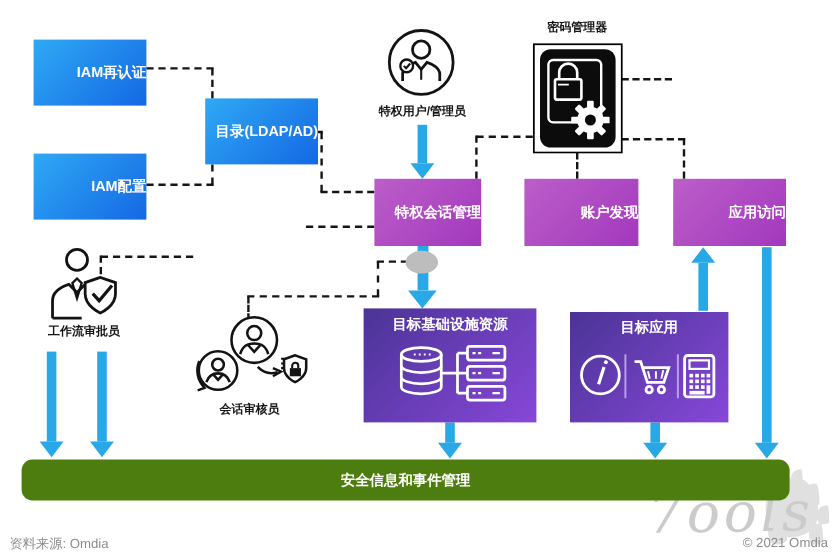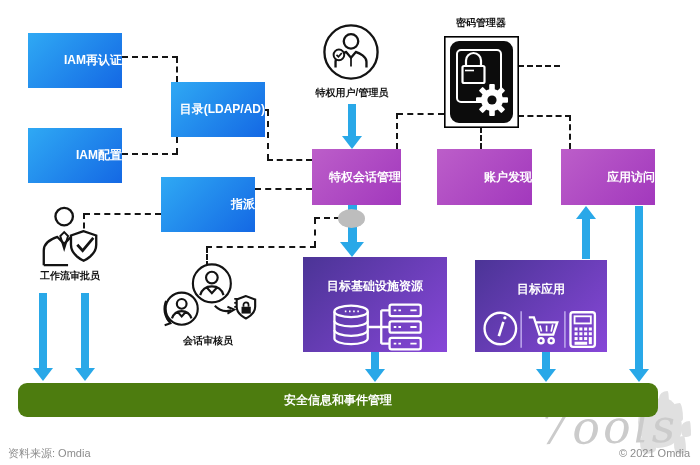--- a/index.html
+++ b/index.html
@@ -3,21 +3,21 @@
 <meta charset="utf-8">
 <style>
   html,body{margin:0;padding:0;background:#fff;}
   .stage{position:relative;width:700px;height:465px;background:#fff;overflow:hidden;
          font-family:"Liberation Sans","DejaVu Sans",sans-serif;}
   .box{position:absolute;display:flex;align-items:center;justify-content:flex-end;
        color:#fff;font-weight:bold;font-size:12px;text-align:center;line-height:1.25;}
   .blue{background:linear-gradient(135deg,#2fa9f4 0%,#1468e4 100%);}
   .purple{background:linear-gradient(135deg,#bc5ec9 0%,#a238bd 100%);}
   .bigpurple{background:linear-gradient(135deg,#4b3496 0%,#8747d8 100%);
-             flex-direction:column;justify-content:flex-start;padding-top:22px;box-sizing:border-box;}
+             flex-direction:column;justify-content:flex-start;padding-top:6px;box-sizing:border-box;}
   .bigpurple .title{font-size:12px;font-weight:bold;}
   .caption{position:absolute;color:#141414;font-weight:bold;font-size:10px;text-align:center;}
   .dash-h{position:absolute;border-top:2px dashed #151515;height:0;}
   .dash-v{position:absolute;border-left:2px dashed #151515;width:0;}
   .arr{position:absolute;width:20px;display:flex;flex-direction:column;align-items:center;}
   .arr .shaft{display:block;width:8px;flex:1;background:#29a8e8;}
   .arr .head-down{display:block;width:0;height:0;border-left:10px solid transparent;
        border-right:10px solid transparent;border-top:13px solid #29a8e8;}
   .arr .head-up{display:block;width:0;height:0;border-left:10px solid transparent;
        border-right:10px solid transparent;border-bottom:13px solid #29a8e8;}
@@ -103,23 +103,20 @@
 
   <div class="box blue" style="left:28px;top:33px;width:94px;height:55px;">
       <span>IAM再认证</span>
     </div>
   <div class="box blue" style="left:28px;top:128px;width:94px;height:55px;">
       <span>IAM配置</span>
     </div>
   <div class="box blue" style="left:161px;top:82px;width:94px;height:55px;margin-left:10px;">
       <span>目录(LDAP/AD)</span>
     </div>
-  <div class="box blue" style="left:161px;top:177px;width:94px;height:55px;">
-      <span>指派</span>
-    </div>
 
   <div class="box purple" style="left:312px;top:149px;width:89px;height:56px;">
       <span>特权会话管理</span>
     </div>
   <div class="box purple" style="left:437px;top:149px;width:95px;height:56px;">
       <span>账户发现</span>
     </div>
   <div class="box purple" style="left:561px;top:149px;width:94px;height:56px;">
       <span>应用访问</span>
     </div>
@@ -164,21 +161,21 @@
 
   <div style="position:absolute;left:36px;top:204px;">
     <svg width="68" height="64" viewBox="0 0 70 64">
       <circle cx="29" cy="12" r="9" fill="none" stroke="#131313" stroke-width="2.4"></circle>
       <path d="M8 62 V47 c0-8 8-12 14-14 l7 7 7-7 c3 1 6 2.5 8 4.5 M8 62 h25" fill="none" stroke="#131313" stroke-width="2.4"></path>
       <path d="M29 28 l-4 4 4 13 4-13 z" fill="none" stroke="#131313" stroke-width="2"></path>
       <path d="M49 27 l-13 4.5 v9.5 c0 11 13 16.5 13 16.5 s13-5.5 13-16.5 v-9.5 z" fill="#fff" stroke="#131313" stroke-width="2.4"></path>
       <path d="M42.5 41 l5.5 6 11-13" fill="none" stroke="#131313" stroke-width="2.8"></path>
     </svg>
   </div>
-  <div class="caption" style="left:29px;top:269px;width:82px;">工作流审批员</div>
+  <div class="caption" style="left:18px;top:269px;width:82px;text-align:right;">工作流审批员</div>
 
   <div style="position:absolute;left:156px;top:262px;">
     <svg width="102" height="72" viewBox="0 0 104 74">
       <path d="M10 40 a20 20 0 0 0 4 22" fill="none" stroke="#131313" stroke-width="2.2"></path>
       <path d="M11 58 l3.5 5 -6 2" fill="none" stroke="#131313" stroke-width="2"></path>
       <circle cx="57" cy="22" r="19.5" fill="#fff" stroke="#131313" stroke-width="2.2"></circle>
       <circle cx="57" cy="16" r="6" fill="none" stroke="#131313" stroke-width="2.2"></circle>
       <path d="M45 34 c2-7 6-9 12-9 s10 2 12 9 M51.5 26 l5.5 6 5.5-6" fill="none" stroke="#131313" stroke-width="2.2"></path>
       <circle cx="26" cy="48" r="16.5" fill="#fff" stroke="#131313" stroke-width="2.2"></circle>
       <circle cx="26" cy="43" r="5" fill="none" stroke="#131313" stroke-width="2.2"></circle>

